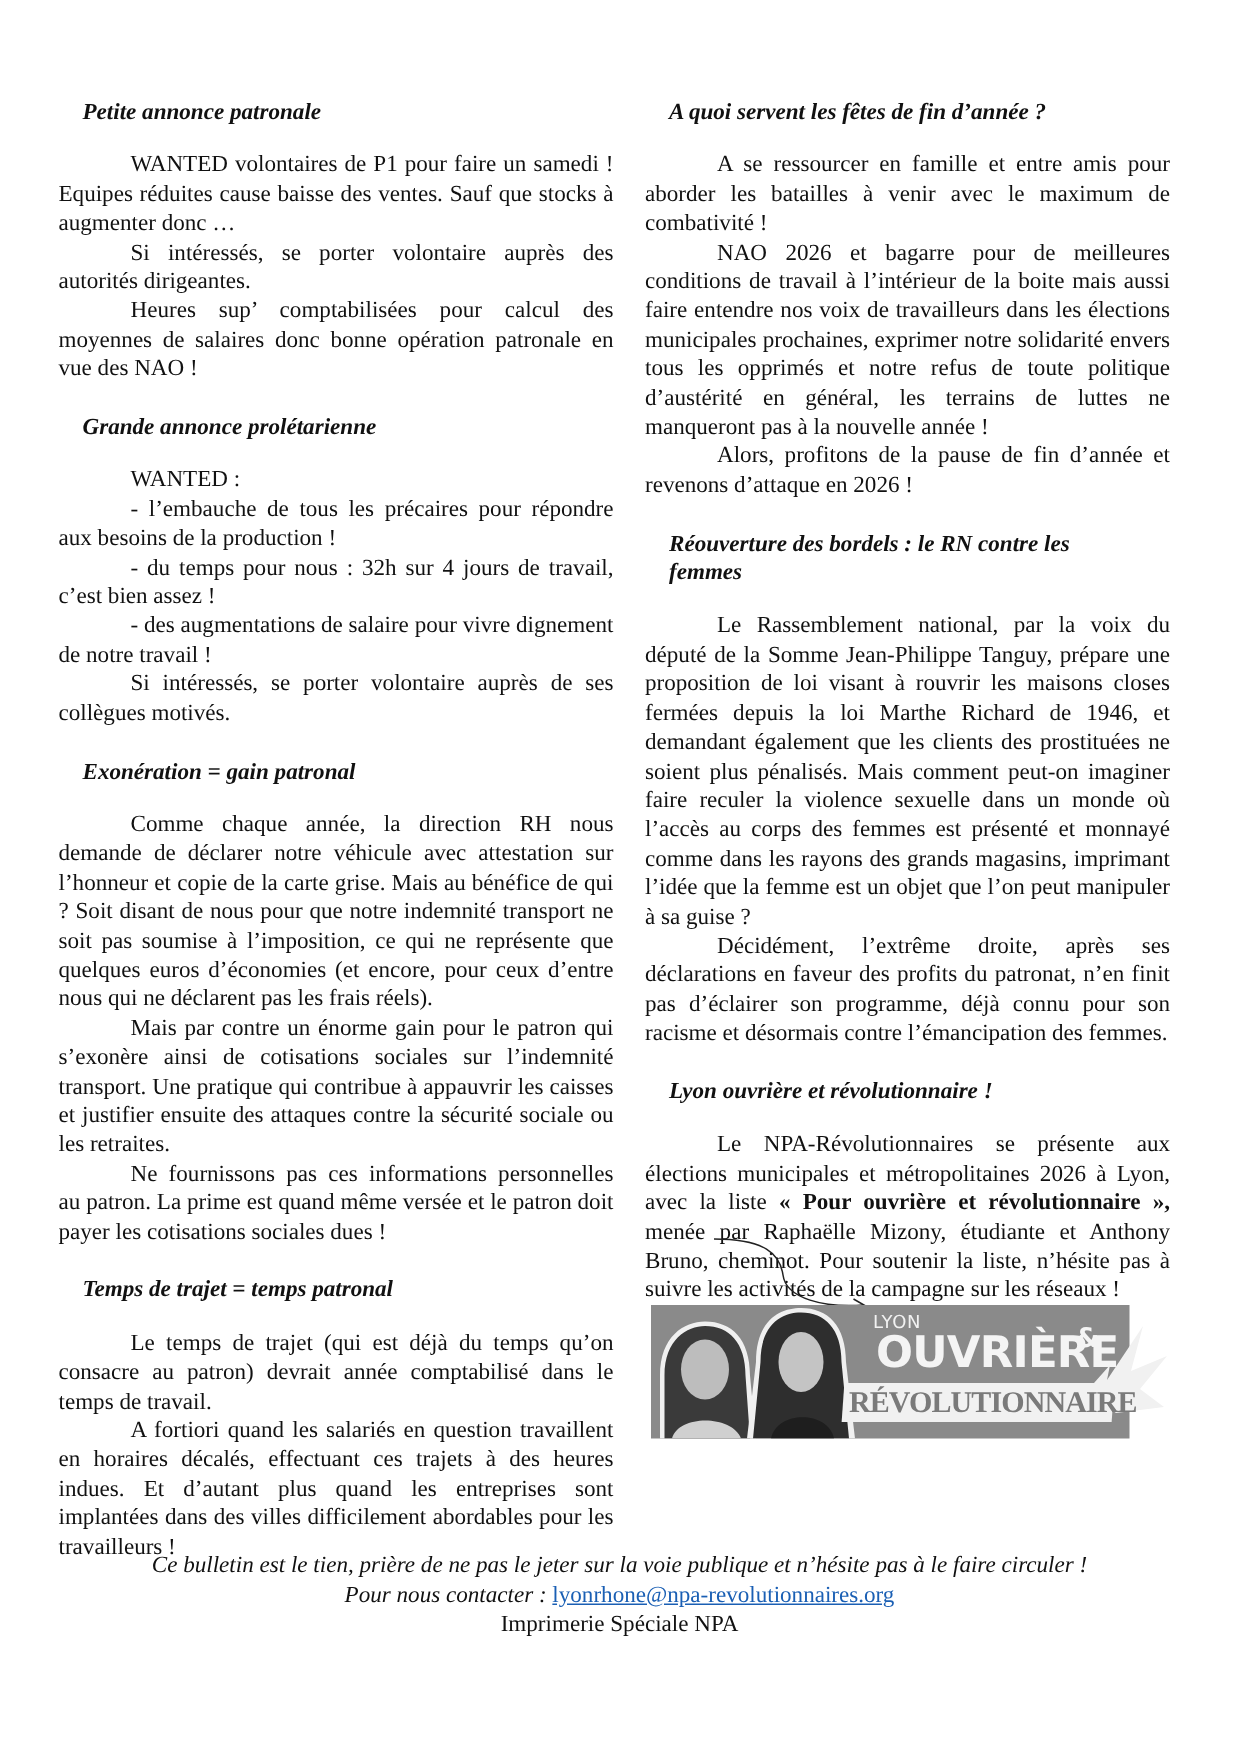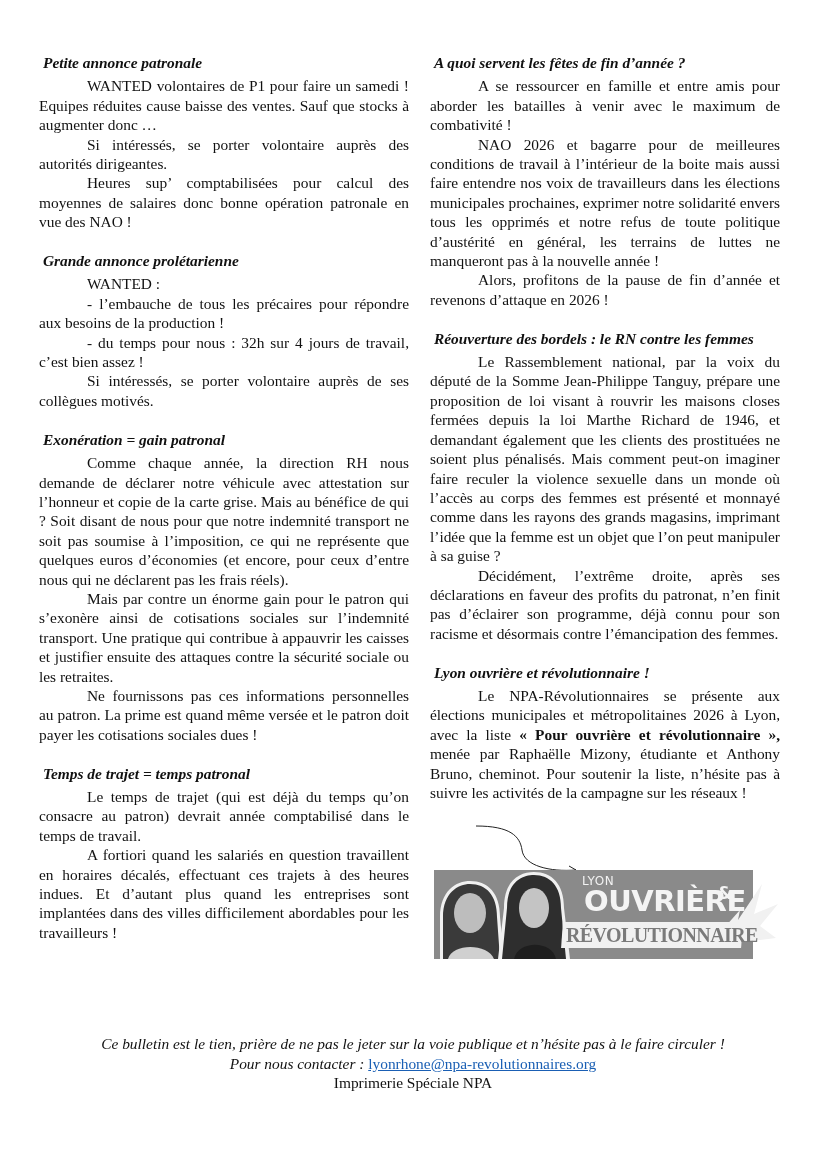--- a/index.html
+++ b/index.html
@@ -8,21 +8,21 @@
       font-family: "Liberation Serif", serif; color: #111111;
     }
     .col {
       position: absolute; top: 49px; width: 370px;
       font-size: 15.4px; line-height: 19.4px;
     }
     .col.left { left: 39px; }
     .col.right { left: 430px; width: 350px; }
     .section { margin: 0 0 19.4px 0; }
     .section h2 {
-      margin: 4px; font-size: 15.4px; line-height: 19.4px;
+      margin: 16px; font-size: 15.4px; line-height: 19.4px;
       font-weight: bold; font-style: italic;
     }
     .section p {
       margin: 0; text-align: justify; text-indent: 48px;
     }
     b.inline-bold { font-weight: bold; }
     .banner-wrap {
       position: absolute; left: 434px; top: 870px; width: 319px; height: 89px;
       background: #8a8a8a;
     }
@@ -72,20 +72,21 @@
     <h2>Petite annonce patronale</h2>
     <p>WANTED volontaires de P1 pour faire un samedi ! Equipes réduites cause baisse des ventes. Sauf que stocks à augmenter donc …</p>
     <p>Si intéressés, se porter volontaire auprès des autorités dirigeantes.</p>
     <p>Heures sup’ comptabilisées pour calcul des moyennes de salaires donc bonne opération patronale en vue des NAO !</p>
   </div>
   <div class="section">
     <h2>Grande annonce prolétarienne</h2>
     <p>WANTED :</p>
     <p>- l’embauche de tous les précaires pour répondre aux besoins de la production !</p>
     <p>- du temps pour nous : 32h sur 4 jours de travail, c’est bien assez !</p>
+    <p>- des augmentations de salaire pour vivre dignement de notre travail !</p>
     <p>Si intéressés, se porter volontaire auprès de ses collègues motivés.</p>
   </div>
   <div class="section">
     <h2>Exonération = gain patronal</h2>
     <p>Comme chaque année, la direction RH nous demande de déclarer notre véhicule avec attestation sur l’honneur et copie de la carte grise. Mais au bénéfice de qui ? Soit disant de nous pour que notre indemnité transport ne soit pas soumise à l’imposition, ce qui ne représente que quelques euros d’économies (et encore, pour ceux d’entre nous qui ne déclarent pas les frais réels).</p>
     <p>Mais par contre un énorme gain pour le patron qui s’exonère ainsi de cotisations sociales sur l’indemnité transport. Une pratique qui contribue à appauvrir les caisses et justifier ensuite des attaques contre la sécurité sociale ou les retraites.</p>
     <p>Ne fournissons pas ces informations personnelles au patron. La prime est quand même versée et le patron doit payer les cotisations sociales dues !</p>
   </div>
   <div class="section">
     <h2>Temps de trajet = temps patronal</h2>

